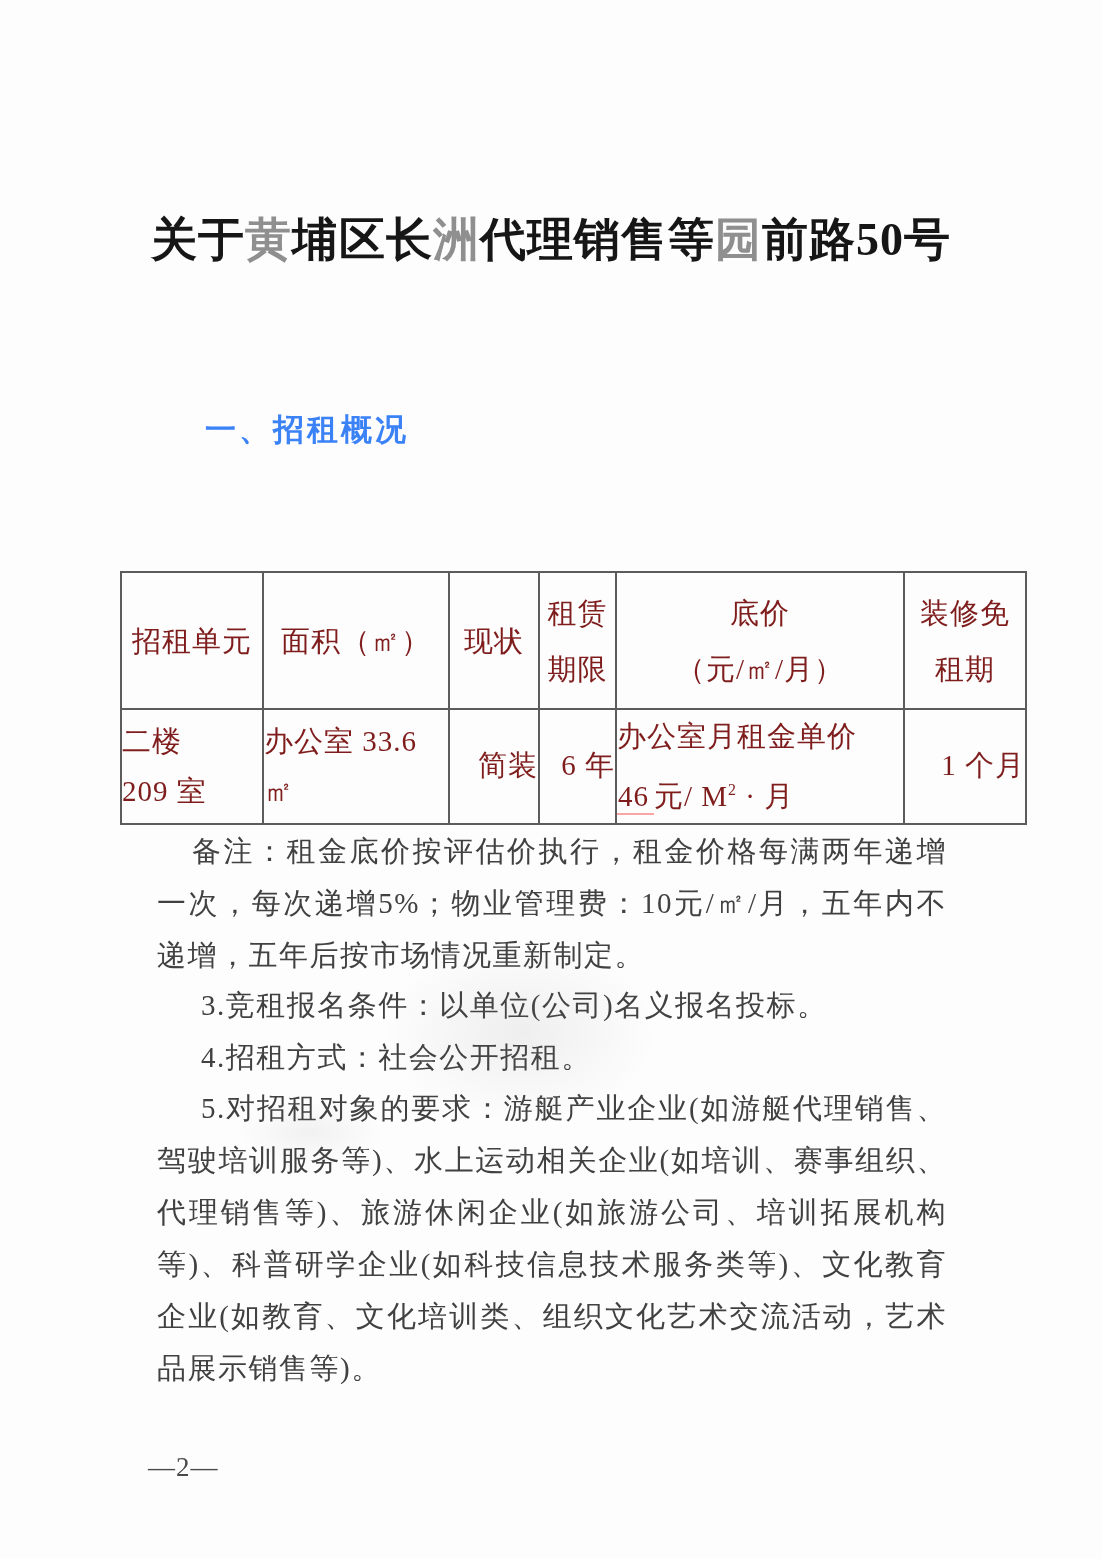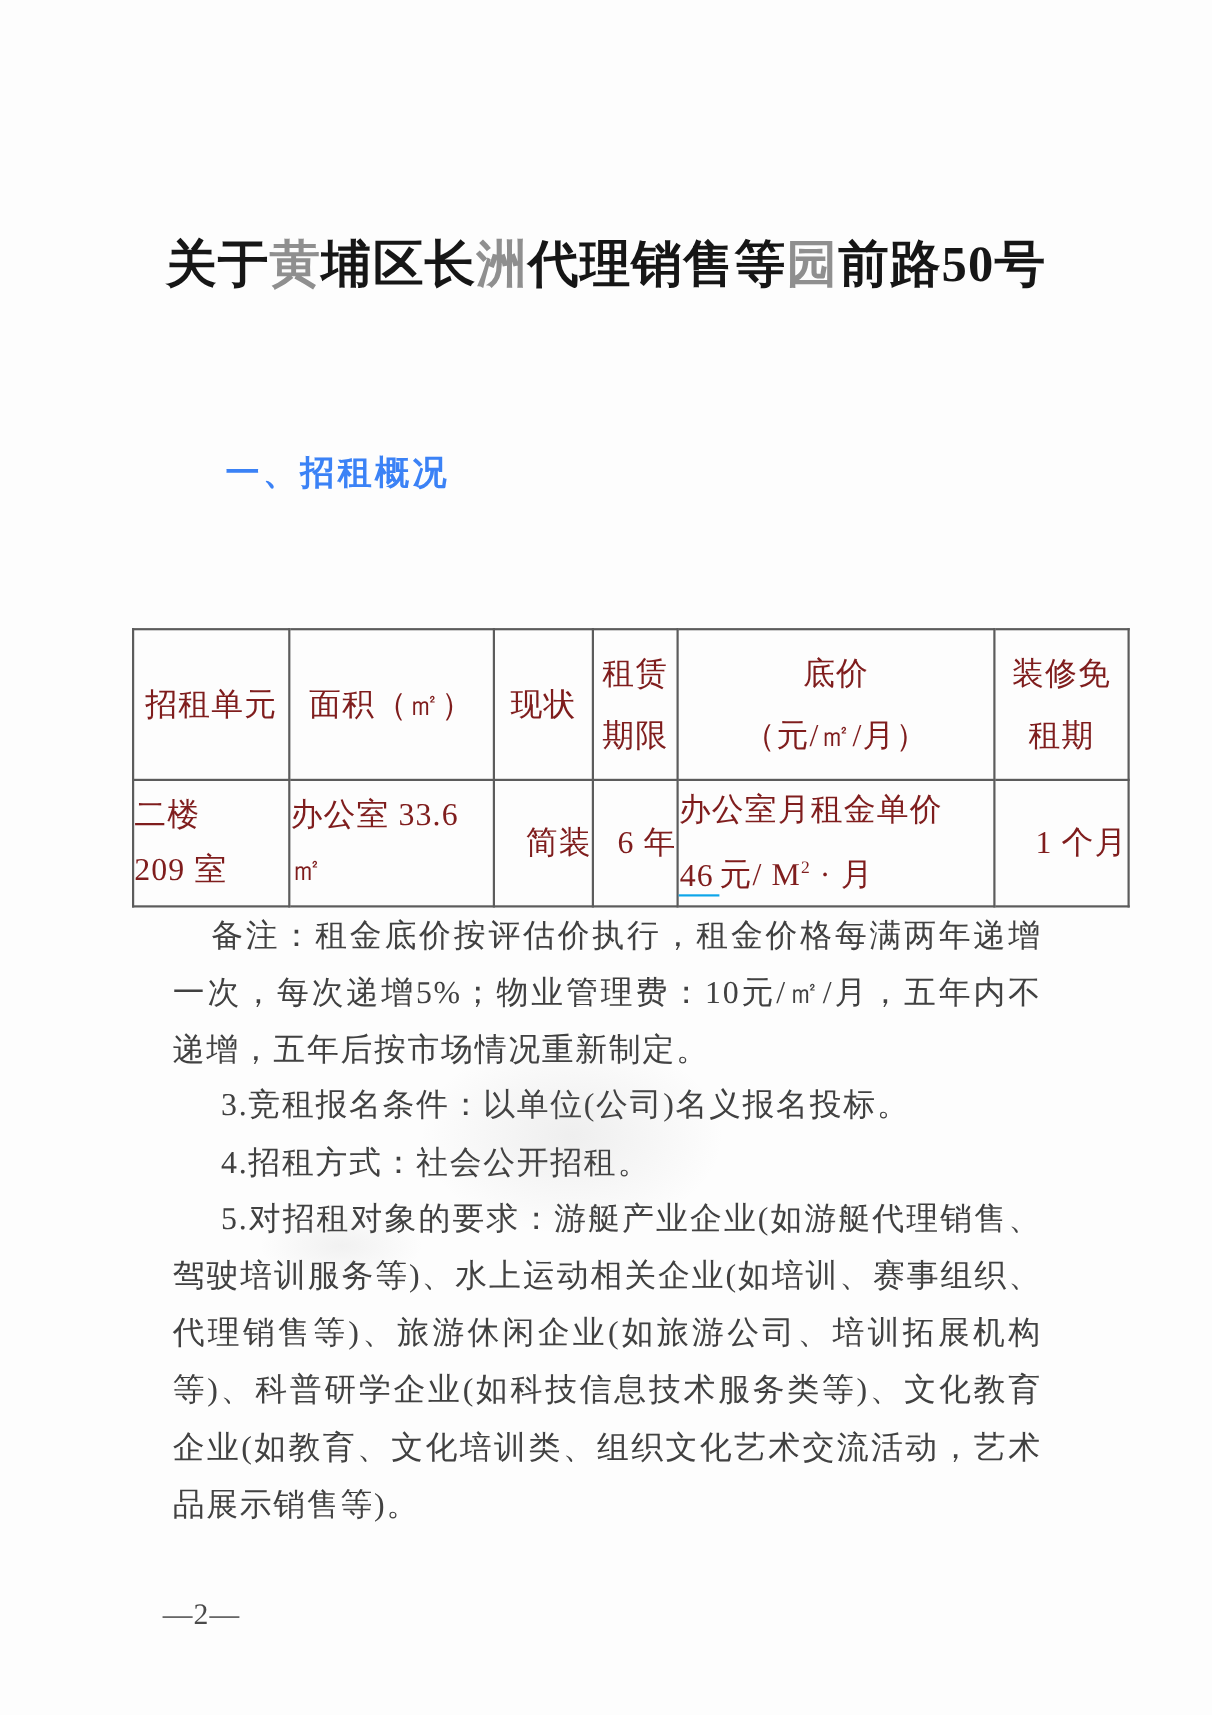--- a/index.html
+++ b/index.html
@@ -63,21 +63,21 @@
     padding:0;
     background:transparent;
   }
   table.rent tr.hdr{height:137px;}
   table.rent tr.bod{height:105px;}
   .th-line{line-height:56px;text-align:center;}
   td.c-left{text-align:left;padding-left:13px;}
   td.c-center{text-align:right;}
   .cell-line{line-height:50px;}
   .price-line{line-height:53px;}
-  .u{border-bottom:2px solid #0ea5e9;padding:0 5px 1px 1px;}
+  .u{border-bottom:2px solid #fca5a5;padding:0 5px 1px 1px;}
   sup{font-size:0.55em;}
   
   .pagenum{
     position:absolute;top:1452px;left:148px;
     font-size:27px;color:#4a4a4a;letter-spacing:1px;
   }
   
   .smudge{position:absolute;pointer-events:none;}
   .smudge-a{
     left:370px;top:935px;width:300px;height:195px;

